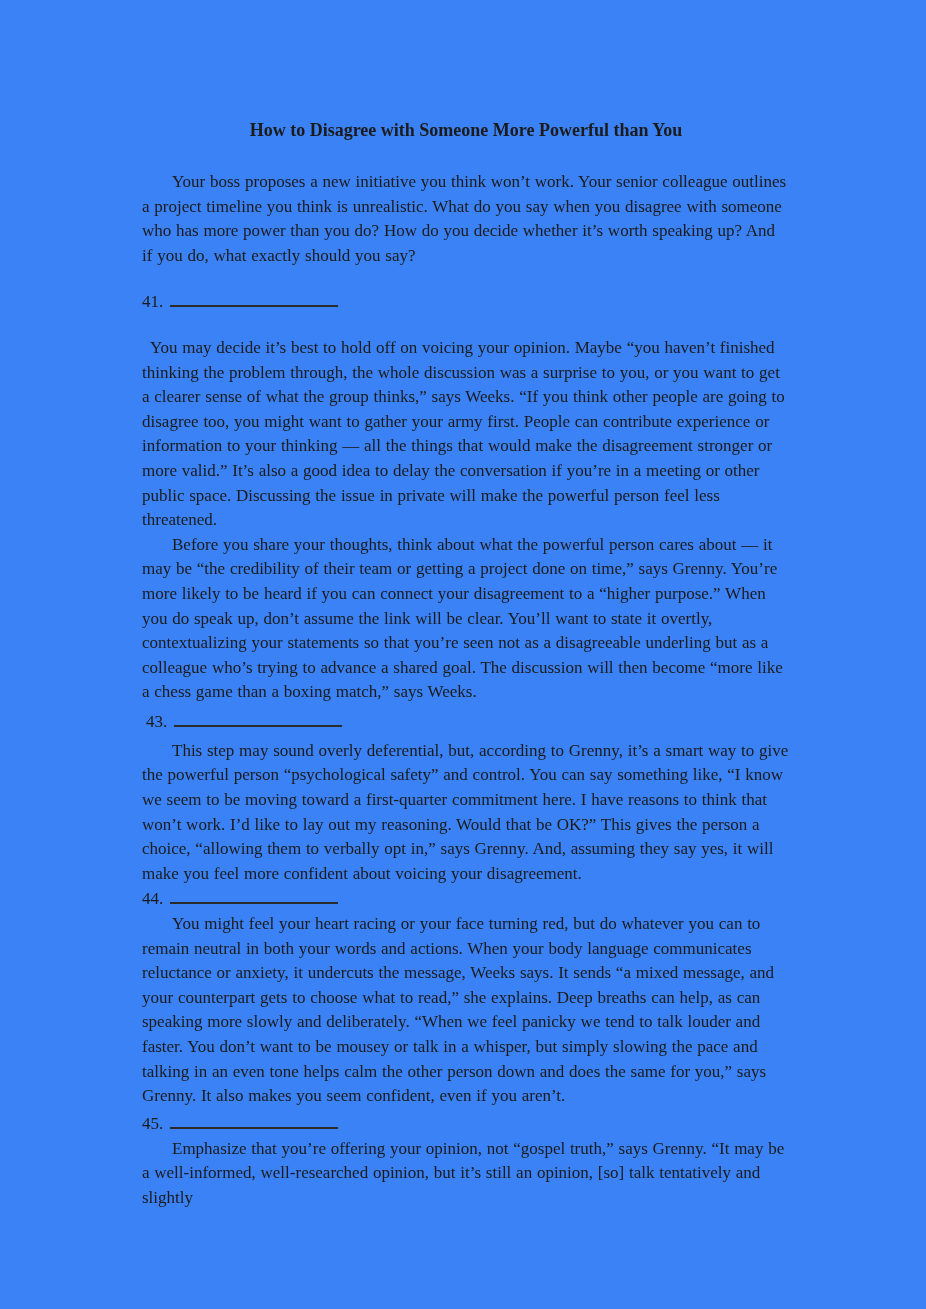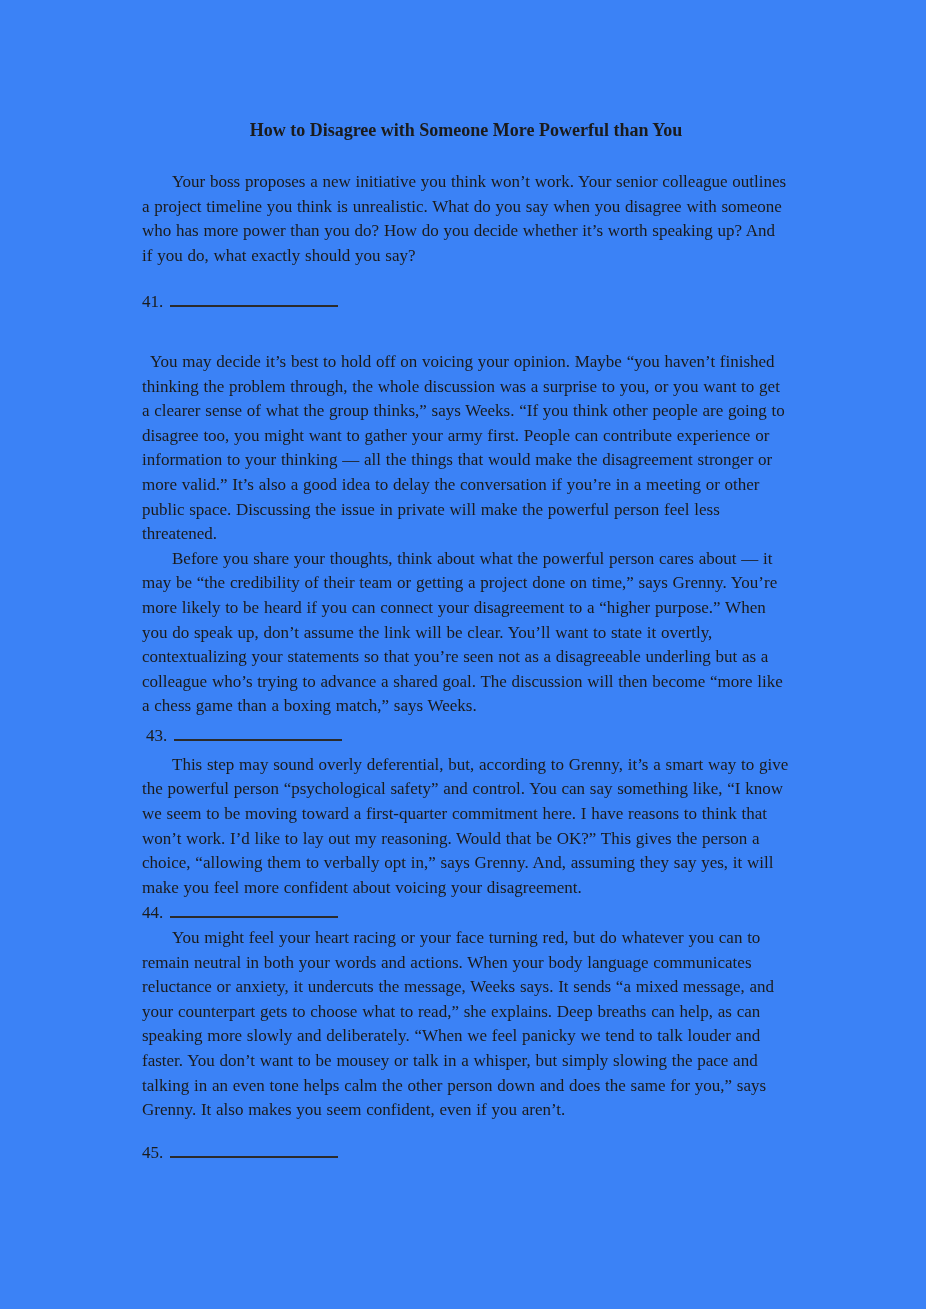--- a/index.html
+++ b/index.html
@@ -46,25 +46,25 @@
     display: inline-block;
   }
   .qline .blank {
     display: inline-block;
     width: 168px;
     height: 0.95em;
     margin-left: 7px;
     border-bottom: 2px solid #2b2b2b;
     vertical-align: baseline;
   }
-  .qline-41 { margin-top: 20px; margin-bottom: 36px; }
+  .qline-41 { margin-top: 20px; margin-bottom: 22px; }
   .qline-42 { margin-top: 20px; }
   .qline-43 { margin: 4px; }
   .qline-44 { margin: 0; }
-  .qline-45 { margin-top: 17px; }
+  .qline-45 { margin-top: 2px; }
 </style>
 </head>
 <body>
 
 <div class="page">
 
   <h1 class="title">How to Disagree with Someone More Powerful than You</h1>
 
   <p class="para indent-normal">Your boss proposes a new initiative you think won’t work. Your senior colleague outlines a project timeline you think is unrealistic. What do you say when you disagree with someone who has more power than you do? How do you decide whether it’s worth speaking up? And if you do, what exactly should you say?</p>
 
@@ -81,14 +81,15 @@
   <p class="para indent-normal">This step may sound overly deferential, but, according to Grenny, it’s a smart way to give the powerful person “psychological safety” and control. You can say something like, “I know we seem to be moving toward a first-quarter commitment here. I have reasons to think that won’t work. I’d like to lay out my reasoning. Would that be OK?” This gives the person a choice, “allowing them to verbally opt in,” says Grenny. And, assuming they say yes, it will make you feel more confident about voicing your disagreement.</p>
 
   <div class="qline qline-44">
     <span class="qnum">44.</span><span class="blank"></span>
   </div>
   <p class="para indent-normal">You might feel your heart racing or your face turning red, but do whatever you can to remain neutral in both your words and actions. When your body language communicates reluctance or anxiety, it undercuts the message, Weeks says. It sends “a mixed message, and your counterpart gets to choose what to read,” she explains. Deep breaths can help, as can speaking more slowly and deliberately. “When we feel panicky we tend to talk louder and faster. You don’t want to be mousey or talk in a whisper, but simply slowing the pace and talking in an even tone helps calm the other person down and does the same for you,” says Grenny. It also makes you seem confident, even if you aren’t.</p>
 
   <div class="qline qline-45">
     <span class="qnum">45.</span><span class="blank"></span>
   </div>
+  <p class="para indent-normal">Emphasize that you’re offering your opinion, not “gospel truth,” says Grenny. “It may be a well-informed, well-researched opinion, but it’s still an opinion, [so] talk tentatively and slightly</p>
 
 </div>
 
 </body></html>

